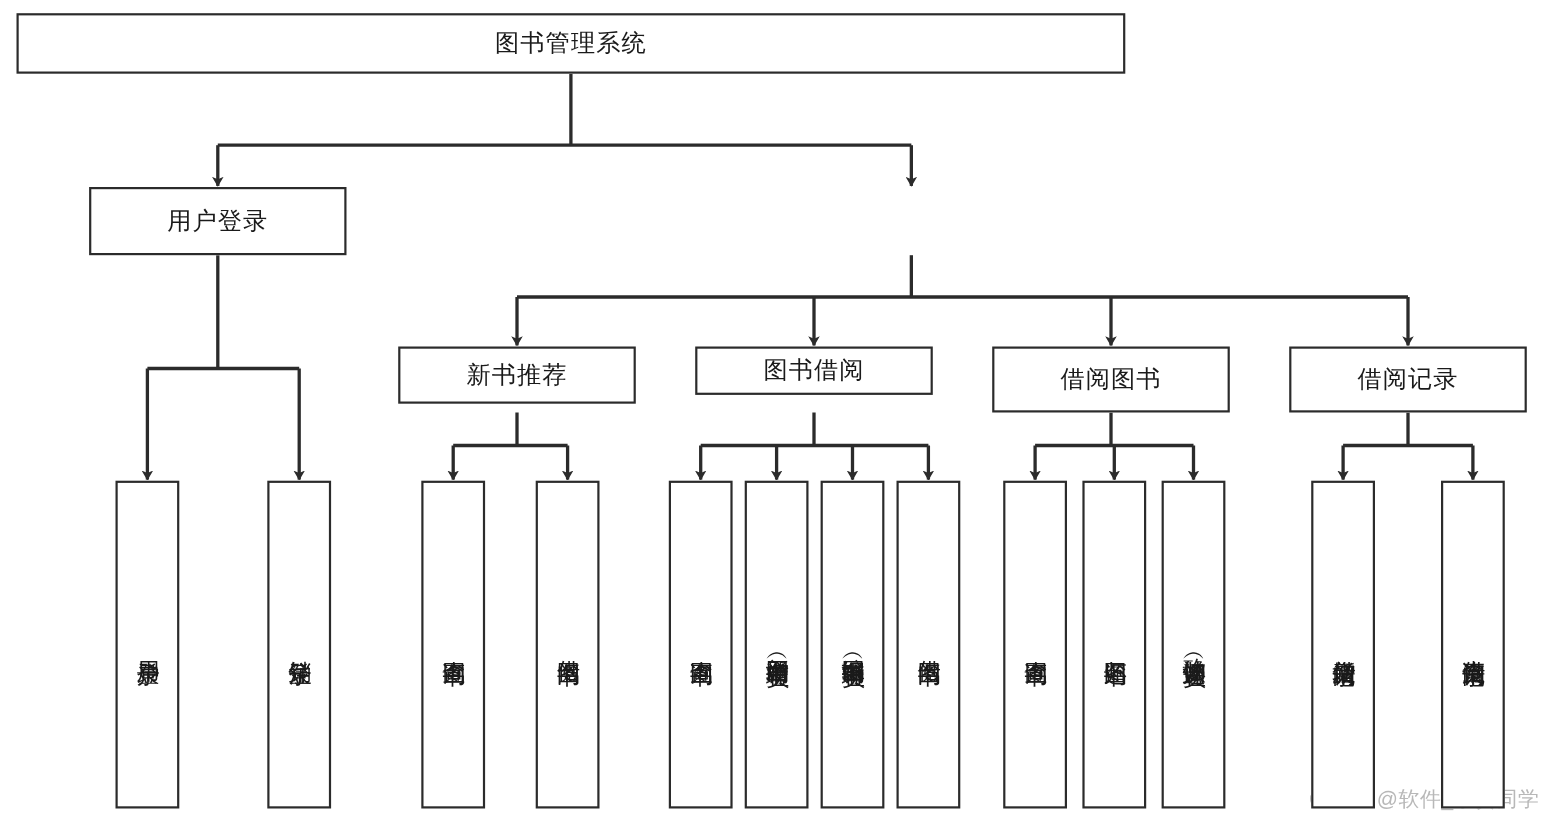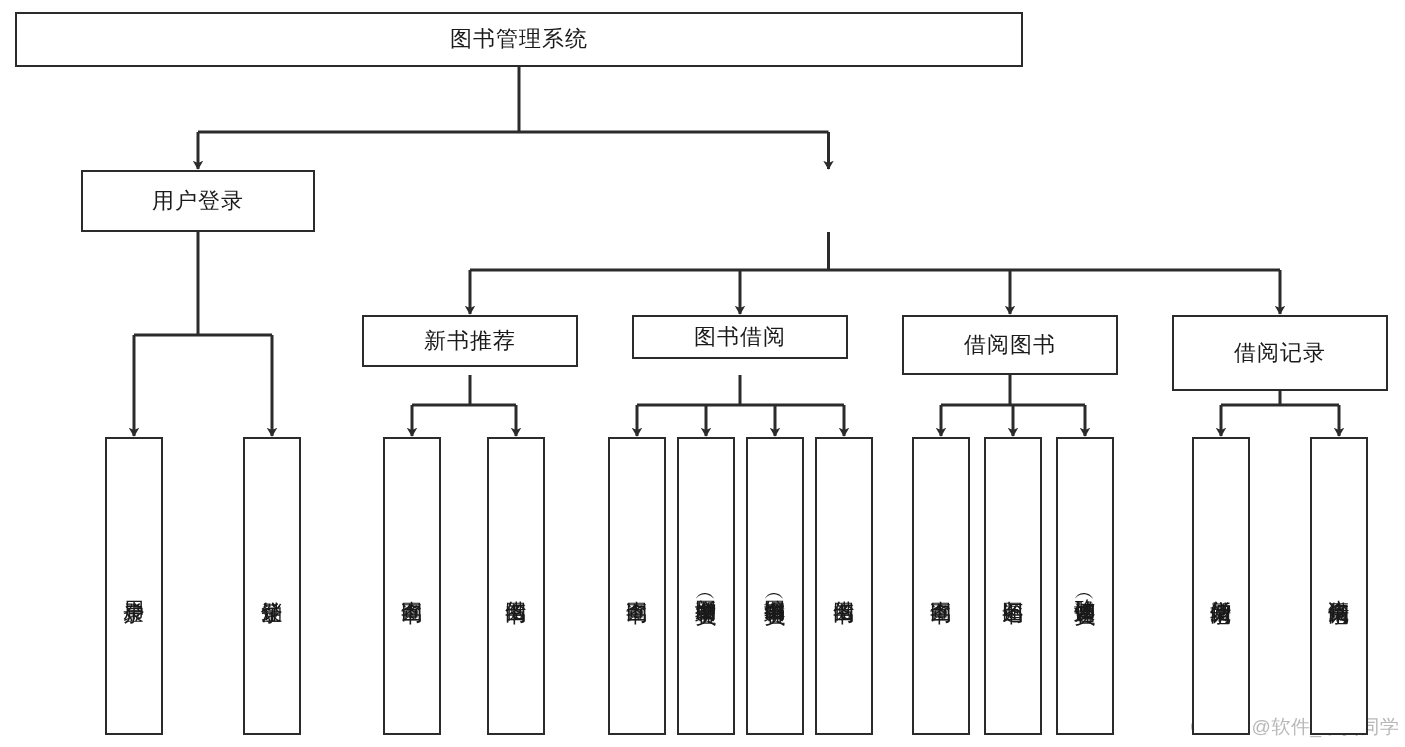--- a/index.html
+++ b/index.html
@@ -121,21 +121,21 @@
     </div>
     <div class="node node-h" style="left: 362px; top: 315px; width: 216px; height: 52px; border-color: rgb(43, 43, 43); background: rgb(255, 255, 255); color: rgb(26, 26, 26);">
       <span class="node-label">新书推荐</span>
     </div>
     <div class="node node-h" style="left: 632px; top: 315px; width: 216px; height: 44px; border-color: rgb(43, 43, 43); background: rgb(255, 255, 255); color: rgb(26, 26, 26);">
       <span class="node-label">图书借阅</span>
     </div>
     <div class="node node-h" style="left: 902px; top: 315px; width: 216px; height: 60px; border-color: rgb(43, 43, 43); background: rgb(255, 255, 255); color: rgb(26, 26, 26);">
       <span class="node-label">借阅图书</span>
     </div>
-    <div class="node node-h" style="left: 1172px; top: 315px; width: 216px; height: 76px; border-color: rgb(43, 43, 43); background: rgb(255, 255, 255); color: rgb(26, 26, 26);">
+    <div class="node node-h" style="left: 1172px; top: 315px; width: 216px; height: 60px; border-color: rgb(43, 43, 43); background: rgb(255, 255, 255); color: rgb(26, 26, 26);">
       <span class="node-label">借阅记录</span>
     </div>
     <div class="node node-v" style="left: 105px; top: 437px; width: 58px; height: 298px; border-color: rgb(43, 43, 43); background: rgb(255, 255, 255); color: rgb(26, 26, 26);">
       <span class="node-label">用户登录</span>
     </div>
     <div class="node node-v" style="left: 243px; top: 437px; width: 58px; height: 298px; border-color: rgb(43, 43, 43); background: rgb(255, 255, 255); color: rgb(26, 26, 26);">
       <span class="node-label">注销登录</span>
     </div>
     <div class="node node-v" style="left: 383px; top: 437px; width: 58px; height: 298px; border-color: rgb(43, 43, 43); background: rgb(255, 255, 255); color: rgb(26, 26, 26);">
       <span class="node-label">查询图书</span>

